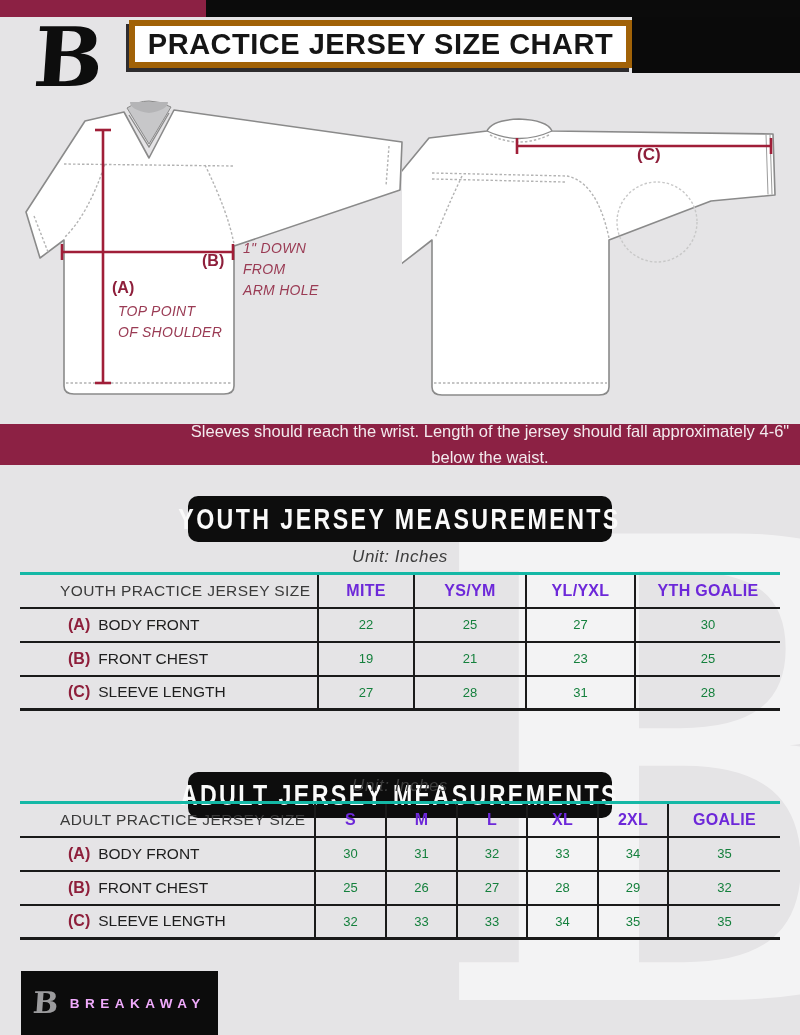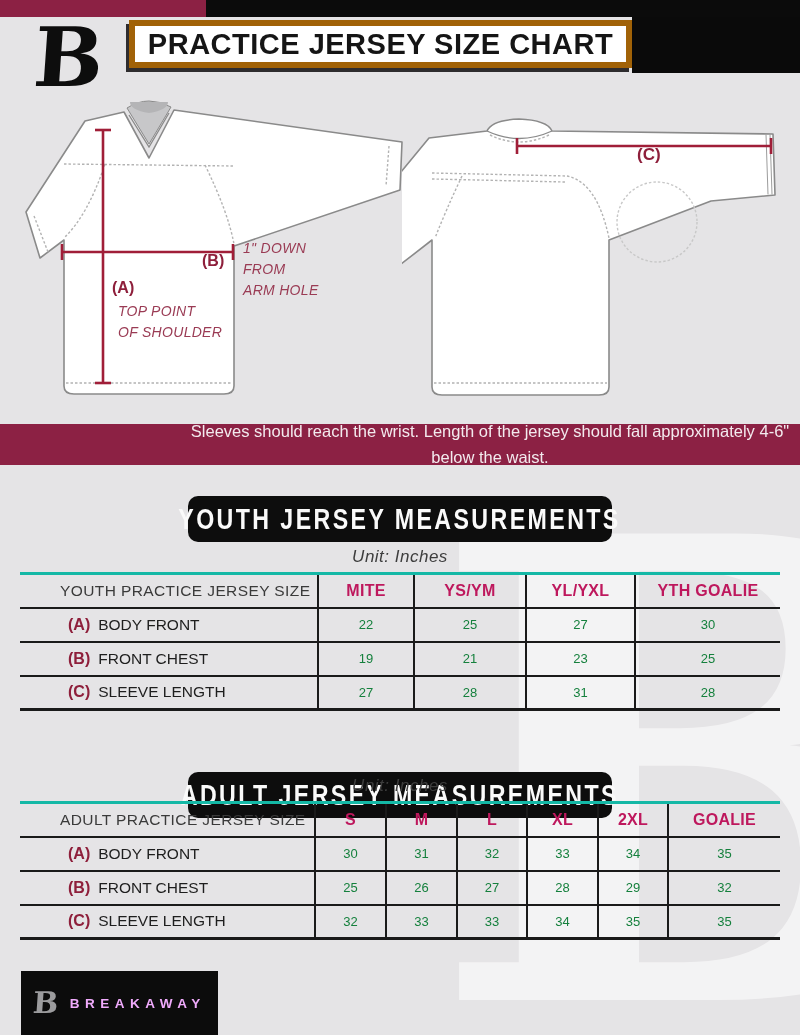--- a/index.html
+++ b/index.html
@@ -83,21 +83,21 @@
   .table-adult{top:801px;}
   .size-table th,.size-table td{
     border-bottom:2px solid #1A1A1A;height:34px;padding:0;background:transparent;
   }
   .size-table thead th{border-top:3px solid #14b8a6;}
   .size-table tr:last-child td{border-bottom:3px solid #1A1A1A;}
   .size-table th.c,.size-table td.c{border-left:2px solid #1A1A1A;text-align:center;}
   .size-table thead th:first-child{
     text-align:left;padding-left:40px;font-weight:normal;font-size:15.5px;color:#3A3A3A;letter-spacing:0.4px;
   }
-  .size-table thead th.c{font-weight:bold;font-size:16px;color:#be185d;letter-spacing:0.3px;margin-left:39px;}
+  .size-table thead th.c{font-weight:bold;font-size:16px;color:#6d28d9;letter-spacing:0.3px;margin-left:39px;}
   .size-table td.rowhead{text-align:left;padding-left:48px;font-size:15.5px;color:#1E1E1E;}
   .size-table td.rowhead b{color:#8E1F3B;font-size:16px;margin-right:8px;}
   .size-table td.c{font-size:13px;color:#15803d;}
   
   .footer{position:absolute;left:0;top:971px;width:800px;height:64px;display:flex;z-index:3;}
   .footer-gray-sliver{width:21px;background:#E5E4E6;}
   .footer-black{
     width:197px;background:#0C0C0C;display:flex;align-items:center;justify-content:center;gap:11px;
   }
   .footer-logo{

